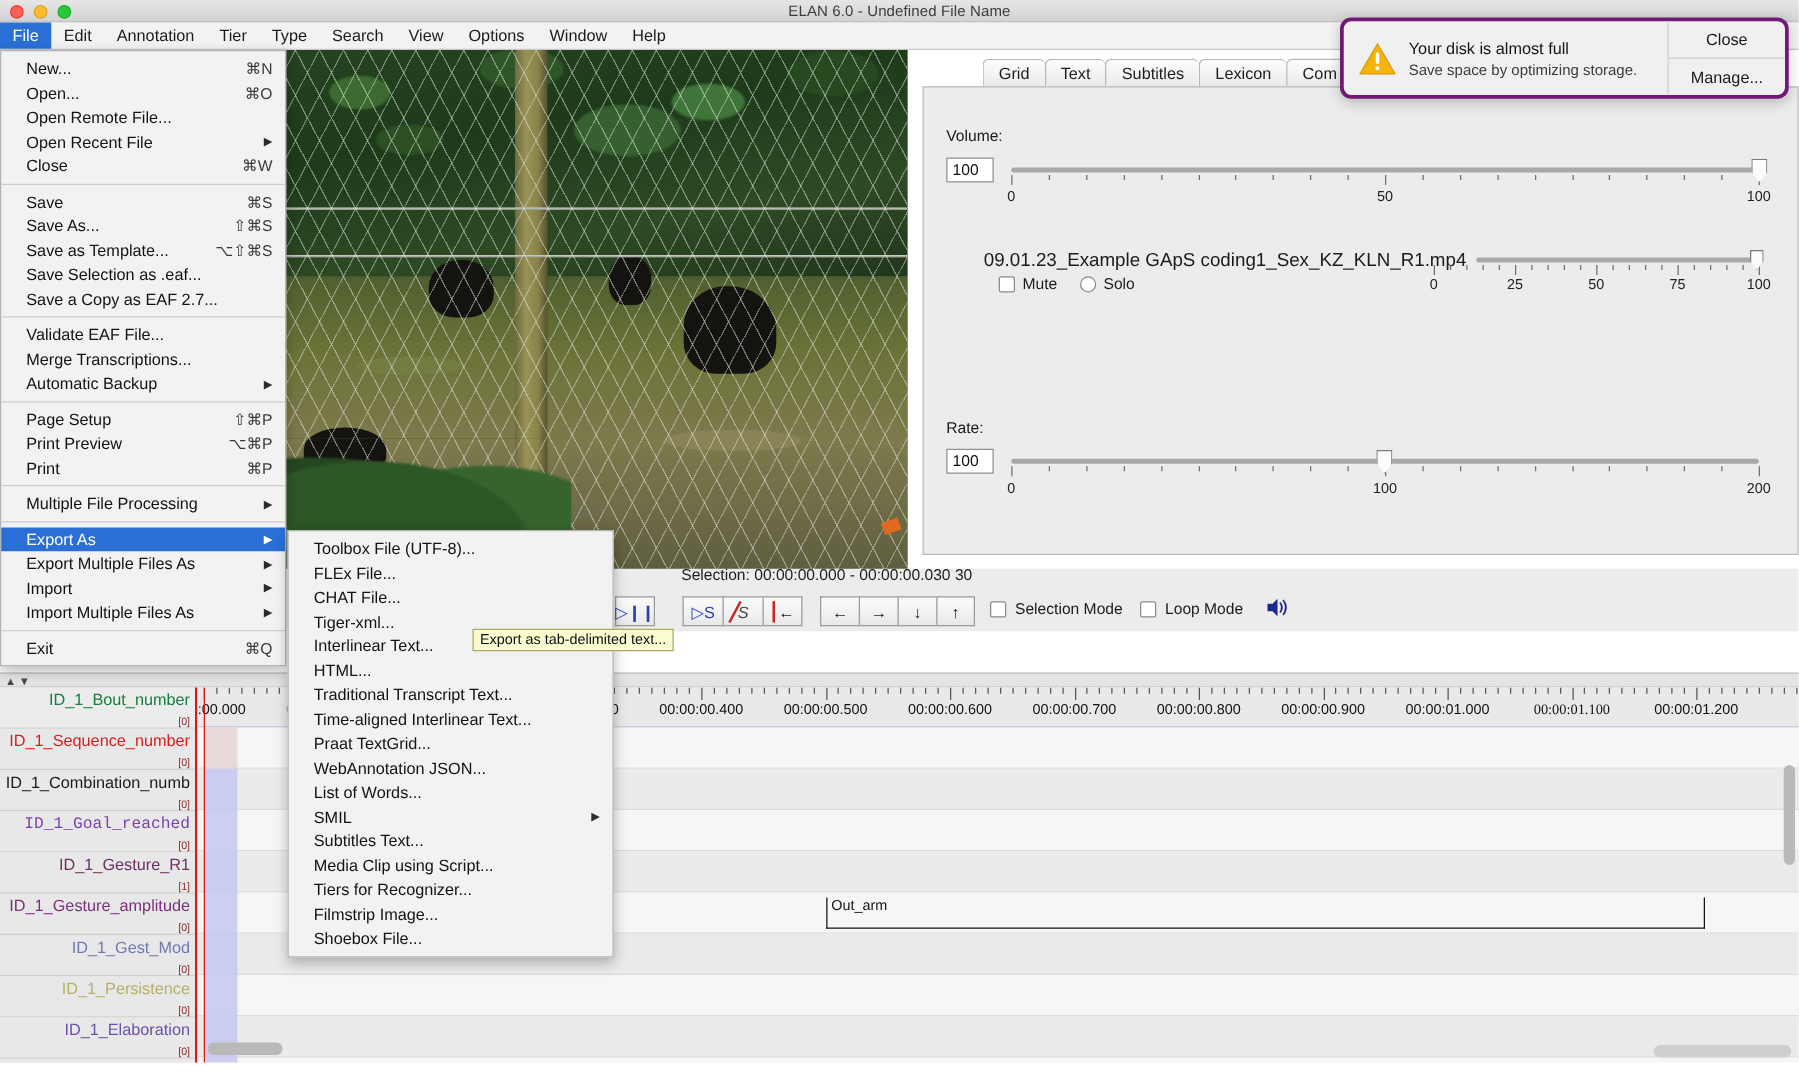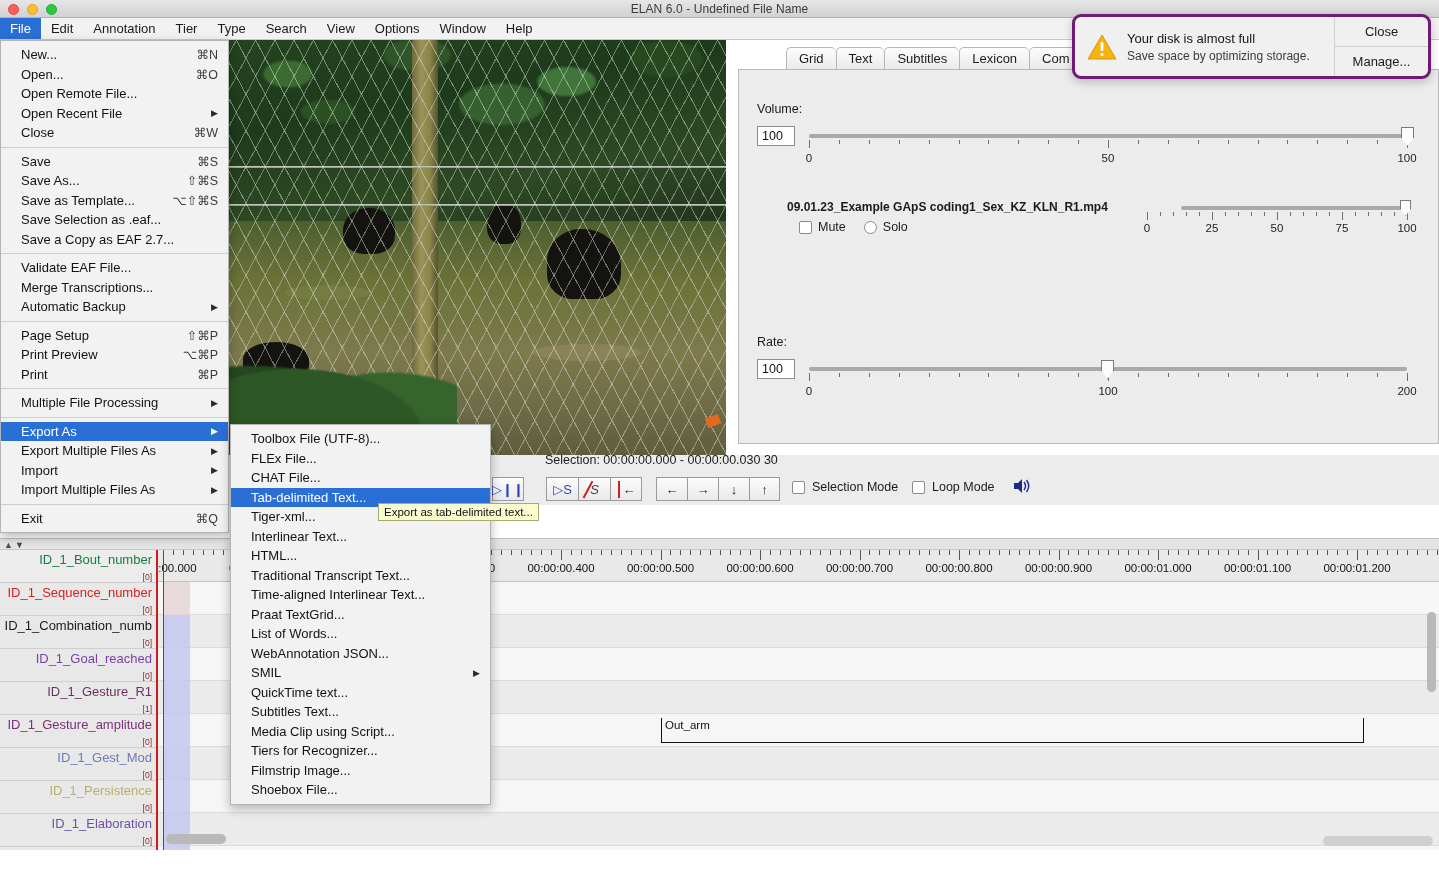--- a/index.html
+++ b/index.html
@@ -301,21 +301,21 @@
         <i style="left: 568.1px;"></i>
         <i class="maj" style="left: 598px;"></i>
       </div>
     <div class="ticklabels" id="vol-labels" style="left:70px; top:82px; width:598px;">
         <span style="left: 0px;">0</span>
         <span style="left: 299px;">50</span>
         <span style="left: 598px;">100</span>
       </div>
     <div class="thumb" style="left:662px; top:57px;"></div>
 
-    <div class="lbl" style="position:absolute;left:48px;top:130px;font-size:12px;font-weight:bold;">09.01.23_Example GApS coding1_Sex_KZ_KLN_R1.mp4</div>
+    <div class="lbl" style="position:absolute;left:48px;top:130px;font-size:15px;">09.01.23_Example GApS coding1_Sex_KZ_KLN_R1.mp4</div>
     <div style="position:absolute;left:60px;top:150px;display:flex;align-items:center;gap:6px;">
       <span class="chk"></span>
       <span class="lbl">Mute</span>
       <span class="radio" style="margin-left:12px;"></span>
       <span class="lbl">Solo</span>
     </div>
     <div class="track" style="left:442px; top:136px; width:226px;"></div>
     <div class="ticks" id="med-ticks" style="left:408px; top:142px; width:260px;">
         <i class="maj" style="left: 0px;"></i>
         <i style="left: 13px;"></i>
@@ -434,21 +434,21 @@
       </div>
       <div class="tierrow">
         <div class="tname" style="color: rgb(214, 31, 31); ">ID_1_Sequence_number</div>
         <div class="tidx">[0]</div>
       </div>
       <div class="tierrow">
         <div class="tname" style="color: rgb(26, 26, 26);">ID_1_Combination_numb</div>
         <div class="tidx">[0]</div>
       </div>
       <div class="tierrow">
-        <div class="tname" style="color: rgb(122, 63, 168);">ID_1_Goal_reached</div>
+        <div class="tname" style="color: rgb(122, 63, 168); font-family: Liberation Mono, monospace;">ID_1_Goal_reached</div>
         <div class="tidx">[0]</div>
       </div>
       <div class="tierrow">
         <div class="tname" style="color: rgb(107, 47, 99);">ID_1_Gesture_R1</div>
         <div class="tidx">[1]</div>
       </div>
       <div class="tierrow">
         <div class="tname" style="color: rgb(122, 47, 122);">ID_1_Gesture_amplitude</div>
         <div class="tidx">[0]</div>
       </div>
@@ -596,21 +596,21 @@
         <div class="rt" style="left: 1099.5px; height: 10px;"></div>
         <div class="rt" style="left: 1109.45px; height: 5px;"></div>
         <div class="rt" style="left: 1119.4px; height: 5px;"></div>
         <div class="rt" style="left: 1129.35px; height: 5px;"></div>
         <div class="rt" style="left: 1139.3px; height: 5px;"></div>
         <div class="rt" style="left: 1149.25px; height: 5px;"></div>
         <div class="rt" style="left: 1159.2px; height: 5px;"></div>
         <div class="rt" style="left: 1169.15px; height: 5px;"></div>
         <div class="rt" style="left: 1179.1px; height: 5px;"></div>
         <div class="rt" style="left: 1189.05px; height: 5px;"></div>
-        <div class="rl" style="left: 1099.5px;">00:00:01.100</div>
+        <div class="rl" style="left: 1099.5px; font-family: Liberation Serif, serif;">00:00:01.100</div>
         <div class="rt" style="left: 1199px; height: 10px;"></div>
         <div class="rt" style="left: 1208.95px; height: 5px;"></div>
         <div class="rt" style="left: 1218.9px; height: 5px;"></div>
         <div class="rt" style="left: 1228.85px; height: 5px;"></div>
         <div class="rt" style="left: 1238.8px; height: 5px;"></div>
         <div class="rt" style="left: 1248.75px; height: 5px;"></div>
         <div class="rt" style="left: 1258.7px; height: 5px;"></div>
         <div class="rt" style="left: 1268.65px; height: 5px;"></div>
         <div class="rt" style="left: 1278.6px; height: 5px;"></div>
         <div class="rl" style="left: 1199px;">00:00:01.200</div>
@@ -737,53 +737,47 @@
   <div class="menupanel" id="export-menu">
       <div class="mrow">
         <span>Toolbox File (UTF-8)...</span>
       </div>
       <div class="mrow">
         <span>FLEx File...</span>
       </div>
       <div class="mrow">
         <span>CHAT File...</span>
       </div>
-      <div class="mrow sel">
-        <span>Tab-delimited Text...</span>
-      </div>
       <div class="mrow">
         <span>Tiger-xml...</span>
       </div>
       <div class="mrow">
         <span>Interlinear Text...</span>
       </div>
       <div class="mrow">
         <span>HTML...</span>
       </div>
       <div class="mrow">
         <span>Traditional Transcript Text...</span>
       </div>
       <div class="mrow">
         <span>Time-aligned Interlinear Text...</span>
       </div>
       <div class="mrow">
         <span>Praat TextGrid...</span>
       </div>
       <div class="mrow">
+        <span>WebAnnotation JSON...</span>
+      </div>
+      <div class="mrow">
         <span>List of Words...</span>
-      </div>
-      <div class="mrow">
-        <span>WebAnnotation JSON...</span>
       </div>
       <div class="mrow">
         <span>SMIL</span>
         <span class="sub">▶</span>
-      </div>
-      <div class="mrow">
-        <span>QuickTime text...</span>
       </div>
       <div class="mrow">
         <span>Subtitles Text...</span>
       </div>
       <div class="mrow">
         <span>Media Clip using Script...</span>
       </div>
       <div class="mrow">
         <span>Tiers for Recognizer...</span>
       </div>

